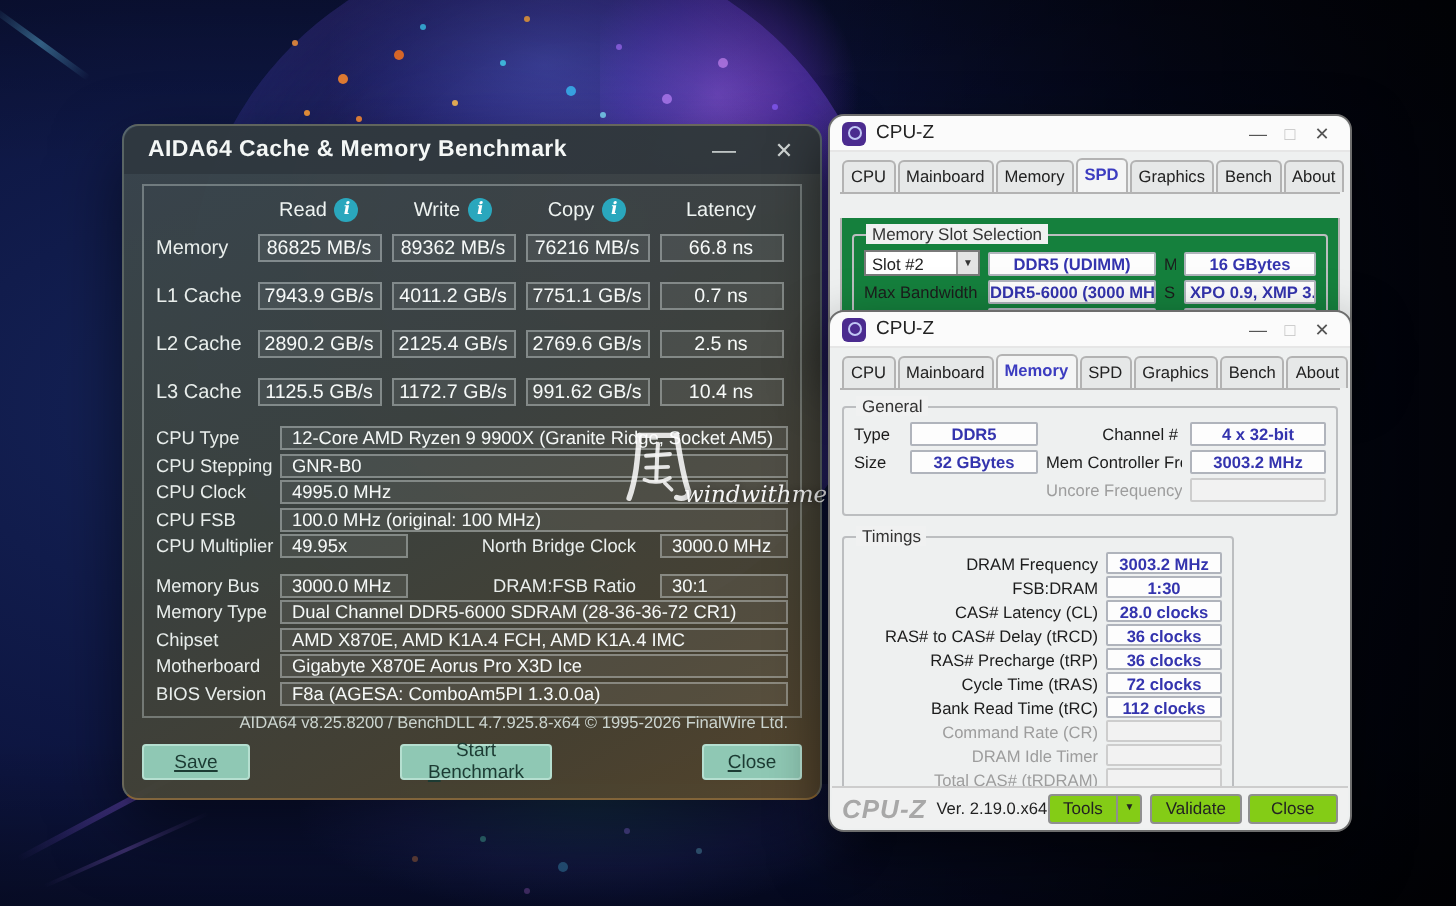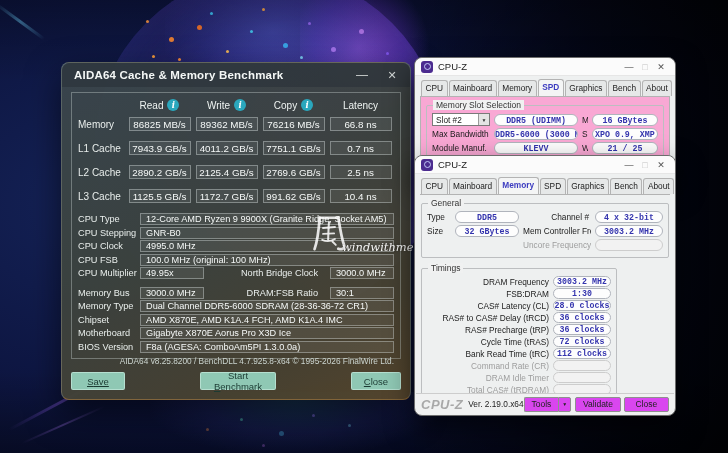--- a/index.html
+++ b/index.html
@@ -91,49 +91,49 @@
   .cicon{width:12px;height:12px;border-radius:3px;background:#4b2b8f;position:relative;flex:none;}
   .cicon::after{content:'';position:absolute;inset:2.5px;border-radius:50%;border:1.5px solid rgba(205,215,255,0.9);}
   .ctitle .t{margin-left:5px;font-size:9.5px;color:#222;}
   .wbtn{width:16px;text-align:center;font-size:9px;color:#555;cursor:default;}
   .wbtn.first{margin-left:auto;}
   .wbtn.dis{color:#c2c2c2;}
   .ctabs{display:flex;align-items:flex-end;margin:3px 5px 0 5px;padding-left:1px;border-bottom:1px solid #b3b3b3;}
   .ctab{font-size:8.3px;padding:2px 3.5px 3px 3.5px;border:1px solid #b3b3b3;border-bottom:none;
     border-radius:3px 3px 0 0;margin-right:1px;background:#e6e8e8;color:#222;white-space:nowrap;cursor:default;}
   .ctab.active{background:#f4f5f5;color:#3c3cc0;font-weight:bold;padding-bottom:4px;}
-  .cbody{margin:0 5px;border:1px solid #b3b3b3;border-top:none;padding:8px 5px 5px 5px;background:#f9a8d4;}
+  .cbody{margin:12px 5px;border:1px solid #b3b3b3;border-top:none;padding:8px 5px 5px 5px;background:#15803d;}
   .cwin1 .cbody{height:70px;}
   .group{position:relative;border:1px solid #bcbec0;border-radius:2px;padding:7px 5px 4px 5px;}
   .glabel{position:absolute;top:-6px;left:6px;background:#f0f1f1;padding:0 3px;font-size:8.5px;color:#333;}
   .frow{display:flex;align-items:center;margin-bottom:2px;gap:4px;}
   .clabel{font-size:8.3px;color:#1c1c1c;white-space:nowrap;}
   .clabel.dis{color:#9d9d9d;}
-  .cfield{height:12px;line-height:11px;background:#fdfdfd;border:1px solid #b0b4bc;border-radius:6px;
-    color:#3434ae;font-size:8.3px;font-weight:bold;text-align:center;white-space:nowrap;overflow:hidden;flex:none;font-family:Liberation Mono, monospace;}
+  .cfield{height:12px;line-height:11px;background:#fdfdfd;border:1px solid #b0b4bc;border-radius:1px;
+    color:#3434ae;font-size:8.3px;font-weight:bold;text-align:center;white-space:nowrap;overflow:hidden;flex:none;}
   .cfield.dis{background:#f2f2f2;border-color:#cdcdcd;}
   .cfield.clip{text-align:left;padding-left:2px;}
   .combo{width:58px;height:13px;background:#fff;border:1px solid #7a7a7a;display:flex;align-items:center;
     font-size:8.3px;color:#222;padding-left:3px;flex:none;cursor:default;}
   .combo .arr{margin-left:auto;width:11px;height:100%;background:#e4e4e4;border-left:1px solid #9a9a9a;
     display:flex;align-items:center;justify-content:center;font-size:5px;color:#333;}
   .w84{width:84px;}.w66{width:66px;}.w64{width:64px;}.w68{width:68px;}
   .lw58{width:58px;flex:none;text-align:left;}
   .lw24{width:24px;flex:none;}
   .rflex{flex:1;text-align:right;padding-right:2px;overflow:hidden;}
   .sp64{width:64px;flex:none;}
   .timings{width:196px;margin-top:10px;}
   .trow{display:flex;align-items:center;margin-bottom:1px;gap:4px;}
   .trow .clabel{flex:1;text-align:right;}
   .trow .cfield{width:58px;height:11px;line-height:10px;}
   .cstatus{position:absolute;left:1px;right:1px;bottom:1px;height:21px;display:flex;align-items:center;
     padding:0 5px;border-top:1px solid #cdcdcd;background:#f0f1f1;border-radius:0 0 7px 7px;}
   .clogo{font-style:italic;font-weight:bold;color:#a8a8a8;font-size:13px;letter-spacing:0.5px;flex:none;}
   .cver{font-size:8.3px;color:#222;margin-left:5px;flex:none;}
-  .cbtn{height:15px;background:#d946ef;border:1px solid #8f8f8f;border-radius:2px;font-size:8.5px;color:#222;
+  .cbtn{height:15px;background:#84cc16;border:1px solid #8f8f8f;border-radius:2px;font-size:8.5px;color:#222;
     display:flex;align-items:center;justify-content:center;padding:0 4px;cursor:default;}
   .cbtn.tools{width:38px;margin-left:auto;border-right:none;border-radius:2px 0 0 2px;}
   .cbtn.arrow{width:13px;font-size:5px;border-radius:0 2px 2px 0;}
   .cbtn.validate{width:50px;margin-left:4px;}
   .cbtn.closeb{width:50px;margin-left:3px;}
 </style>
 </head>
 <body>
 
 <div id="stage">

